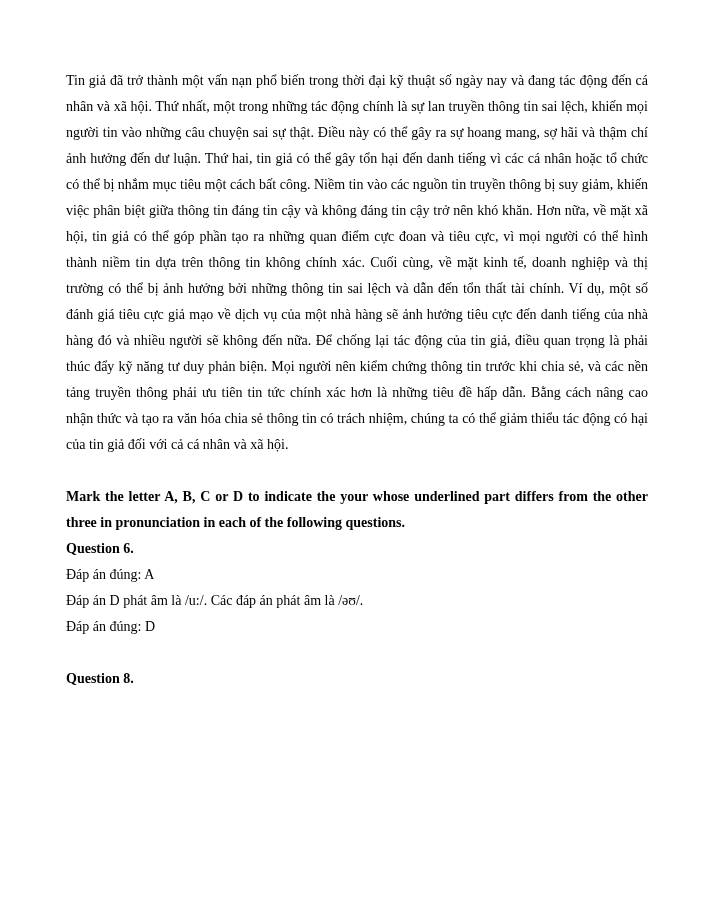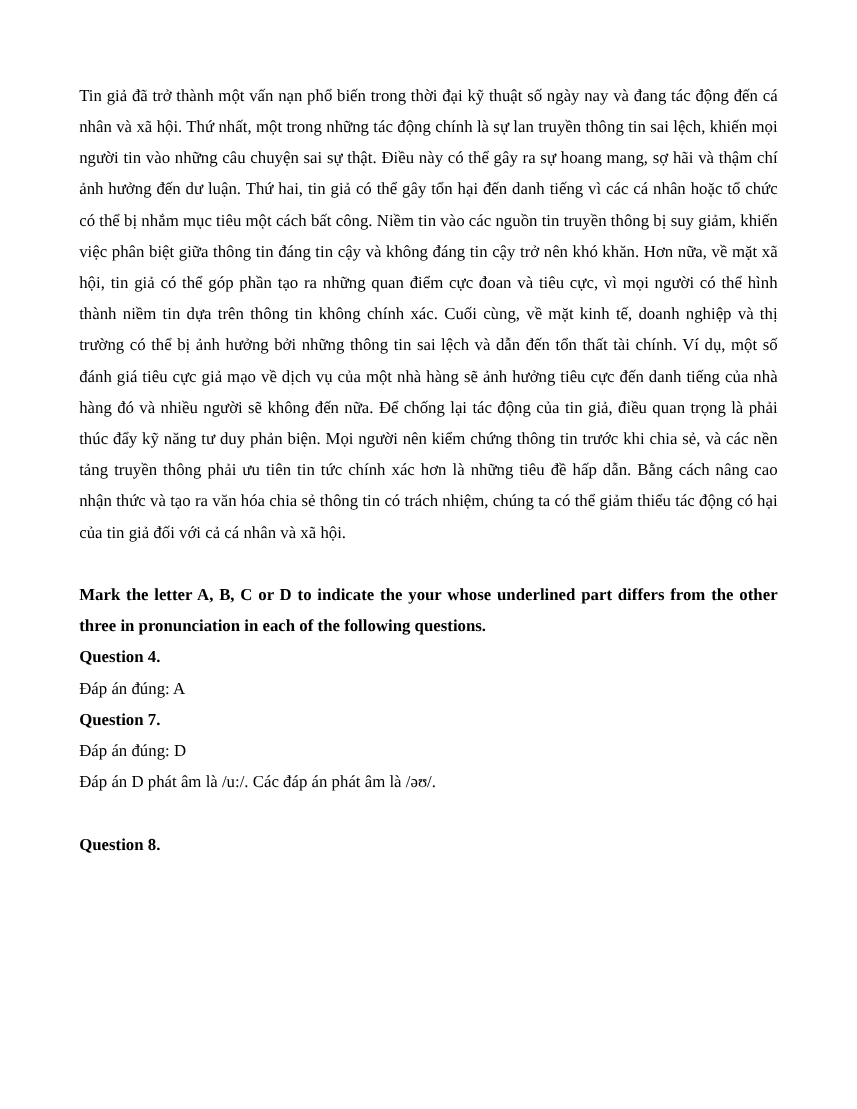--- a/index.html
+++ b/index.html
@@ -29,25 +29,24 @@
 <body>
 
 <div class="page">
 
   <p class="justify">Tin giả đã trở thành một vấn nạn phổ biến trong thời đại kỹ thuật số ngày nay và đang tác động đến cá nhân và xã hội. Thứ nhất, một trong những tác động chính là sự lan truyền thông tin sai lệch, khiến mọi người tin vào những câu chuyện sai sự thật. Điều này có thể gây ra sự hoang mang, sợ hãi và thậm chí ảnh hưởng đến dư luận. Thứ hai, tin giả có thể gây tổn hại đến danh tiếng vì các cá nhân hoặc tổ chức có thể bị nhắm mục tiêu một cách bất công. Niềm tin vào các nguồn tin truyền thông bị suy giảm, khiến việc phân biệt giữa thông tin đáng tin cậy và không đáng tin cậy trở nên khó khăn. Hơn nữa, về mặt xã hội, tin giả có thể góp phần tạo ra những quan điểm cực đoan và tiêu cực, vì mọi người có thể hình thành niềm tin dựa trên thông tin không chính xác. Cuối cùng, về mặt kinh tế, doanh nghiệp và thị trường có thể bị ảnh hưởng bởi những thông tin sai lệch và dẫn đến tổn thất tài chính. Ví dụ, một số đánh giá tiêu cực giả mạo về dịch vụ của một nhà hàng sẽ ảnh hưởng tiêu cực đến danh tiếng của nhà hàng đó và nhiều người sẽ không đến nữa. Để chống lại tác động của tin giả, điều quan trọng là phải thúc đẩy kỹ năng tư duy phản biện. Mọi người nên kiểm chứng thông tin trước khi chia sẻ, và các nền tảng truyền thông phải ưu tiên tin tức chính xác hơn là những tiêu đề hấp dẫn. Bằng cách nâng cao nhận thức và tạo ra văn hóa chia sẻ thông tin có trách nhiệm, chúng ta có thể giảm thiểu tác động có hại của tin giả đối với cả cá nhân và xã hội.</p>
 
   <div class="gap"></div>
 
   <p class="bold justify">Mark the letter A, B, C or D to indicate the your whose underlined part differs from the other three in pronunciation in each of the following questions.</p>
 
-  <p class="bold">Question 4.</p>
+  <p class="bold">Question 6.</p>
   <p>Đáp án đúng: A</p>
 
-  <p class="bold">Question 7.</p>
+  <p>Đáp án D phát âm là /u:/. Các đáp án phát âm là /əʊ/.</p>
   <p>Đáp án đúng: D</p>
-  <p>Đáp án D phát âm là /u:/. Các đáp án phát âm là /əʊ/.</p>
 
   <div class="gap"></div>
 
 
   <p class="bold">Question 8.</p>
 
 </div>
 
 </body></html>

